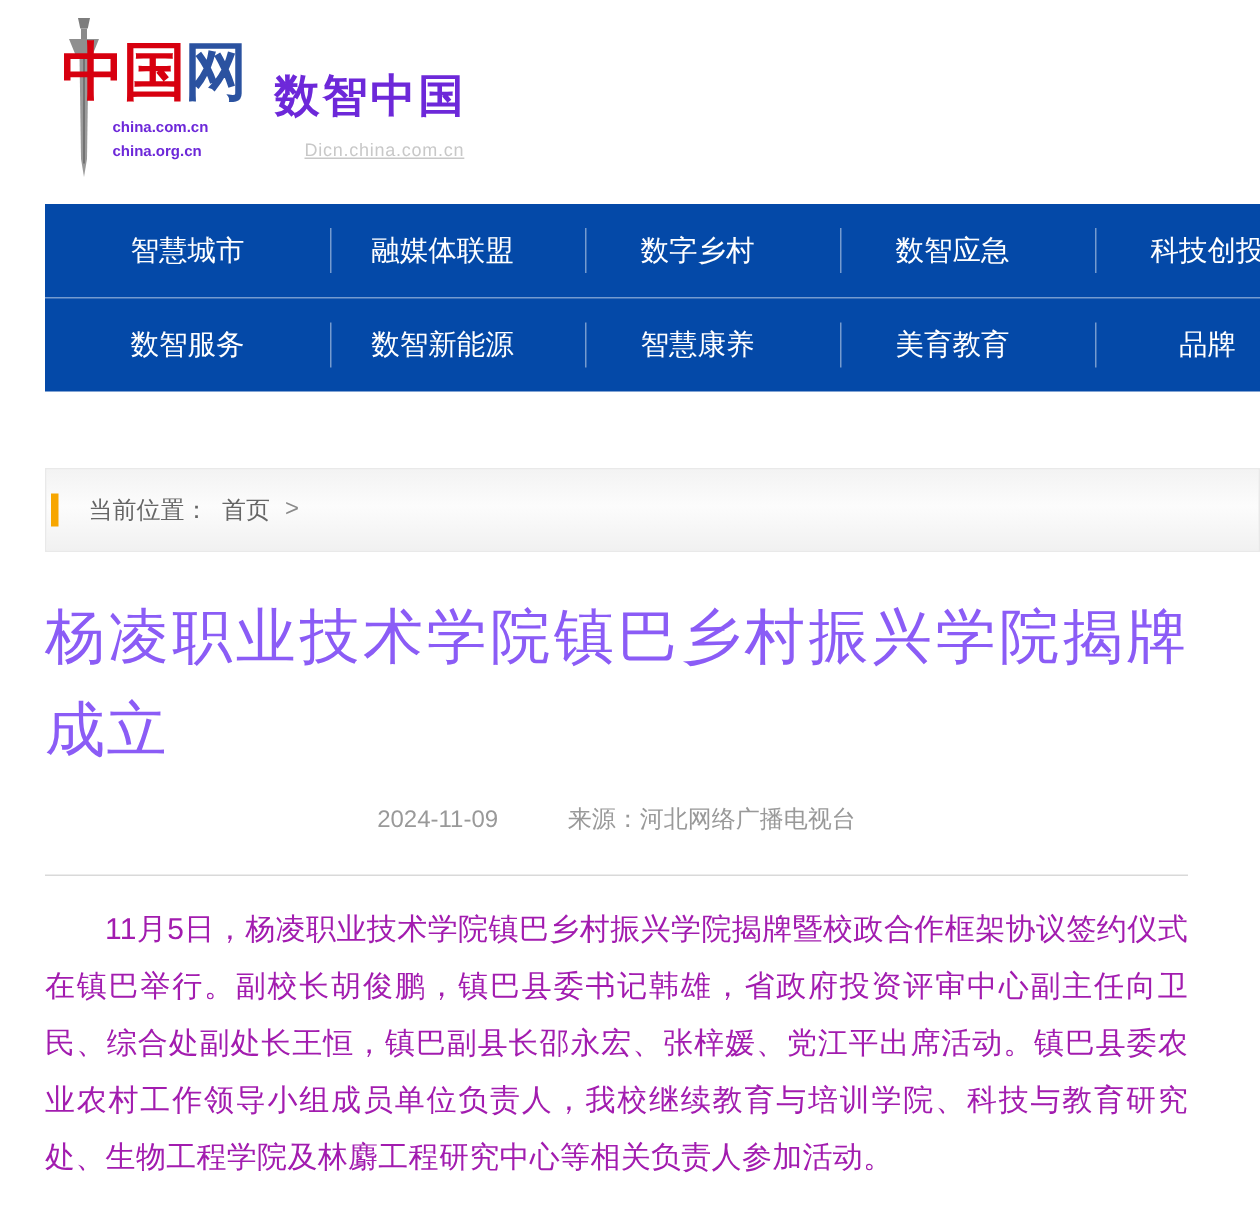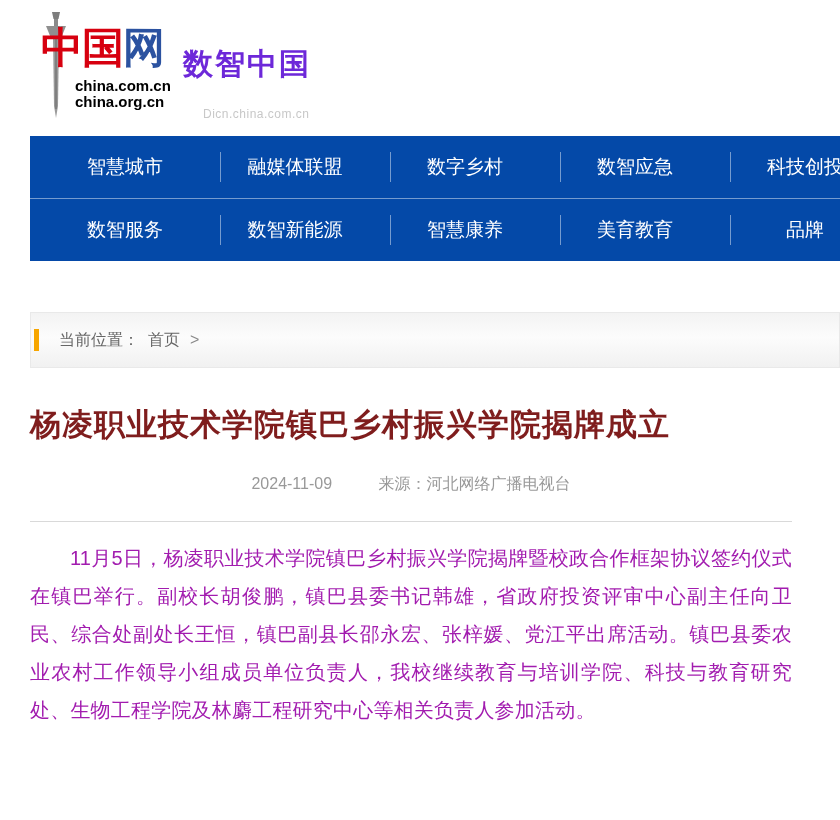--- a/index.html
+++ b/index.html
@@ -11,24 +11,24 @@
   }
   .page { position: relative; width: 840px; height: 820px; background: #fff; }
 
   
   .hdr { position: relative; height: 117px; background: #fff; }
   .logo { position: absolute; left: 35px; top: 8px; width: 150px; height: 112px; cursor: pointer; }
   .logo-sword { position: absolute; left: 6px; top: 2px; }
   .logo-chars { position: absolute; left: 6px; top: 16px; white-space: nowrap; font-weight: 900; font-size: 42px; line-height: 48px; letter-spacing: -1px; }
   .logo-chars .zhong, .logo-chars .guo { color: #D7000F; }
   .logo-chars .wang { color: #2B52A0; }
-  .logo-domains { position: absolute; left: 40px; top: 70px; font-size: 15px; line-height: 16px; color: #000000; font-weight: 700; letter-spacing: 0; }
+  .logo-domains { position: absolute; left: 40px; top: 70px; font-size: 10px; line-height: 16px; color: #6d28d9; font-weight: 700; letter-spacing: 0; }
   .site-title { position: absolute; left: 183px; top: 44px; }
   .site-name { font-size: 30px; font-weight: 800; color: #6d28d9; letter-spacing: 2px; font-family: Liberation Mono, monospace; }
-  .site-sub { margin: 22px 0 0 20px; font-size: 12px; color: #c8c8c8; letter-spacing: 0.5px; }
+  .site-sub { margin: 8px 0 0 20px; font-size: 12px; color: #c8c8c8; letter-spacing: 0.5px; text-decoration: underline; }
 
   
   .nav { position: absolute; left: 30px; top: 136px; width: 810px; background: #0449A8; }
   .nav-row { display: flex; height: 62px; overflow: hidden; }
   .nav-divider { height: 1px; background: rgba(255,255,255,0.45); }
   .nav-item {
     position: relative; flex: 0 0 150px; display: flex; align-items: center; justify-content: center;
     color: #ffffff; font-size: 19px; text-decoration: none; cursor: pointer; white-space: nowrap; margin-left: 20px;
   }
   .nav-item + .nav-item::before {
@@ -45,21 +45,21 @@
     display: flex; align-items: center;
     font-size: 16px; color: #666; text-align: right;
   }
   .crumb-marker { width: 5px; height: 22px; background: #F7A600; margin: 0 20px 0 3px; }
   .crumb-home { color: #666; text-decoration: none; margin-left: 9px; cursor: pointer; }
   .crumb-sep { color: #8a8a8a; margin-left: 10px; }
 
   
   .article { position: absolute; left: 30px; top: 394px; width: 762px; }
   .art-title {
-    font-size: 31px; line-height: 62px; font-weight: 700; color: #7f1d1d;
+    font-size: 40px; line-height: 62px; font-weight: 400; color: #8b5cf6;
     letter-spacing: 1px; text-align: justify;
   }
   .art-meta { margin-top: 18px; font-size: 16px; color: #999999; text-align: center; }
   .art-meta .src { margin-left: 42px; }
   .art-divider { margin-top: 26px; border: none; border-top: 1px solid #d9d9d9; height: 0; }
   .art-body {
     margin-top: 17px; font-size: 20px; line-height: 38px; color: #a21caf;
     text-align: justify; text-indent: 2em; letter-spacing: 0.2px;
   }
 </style>

